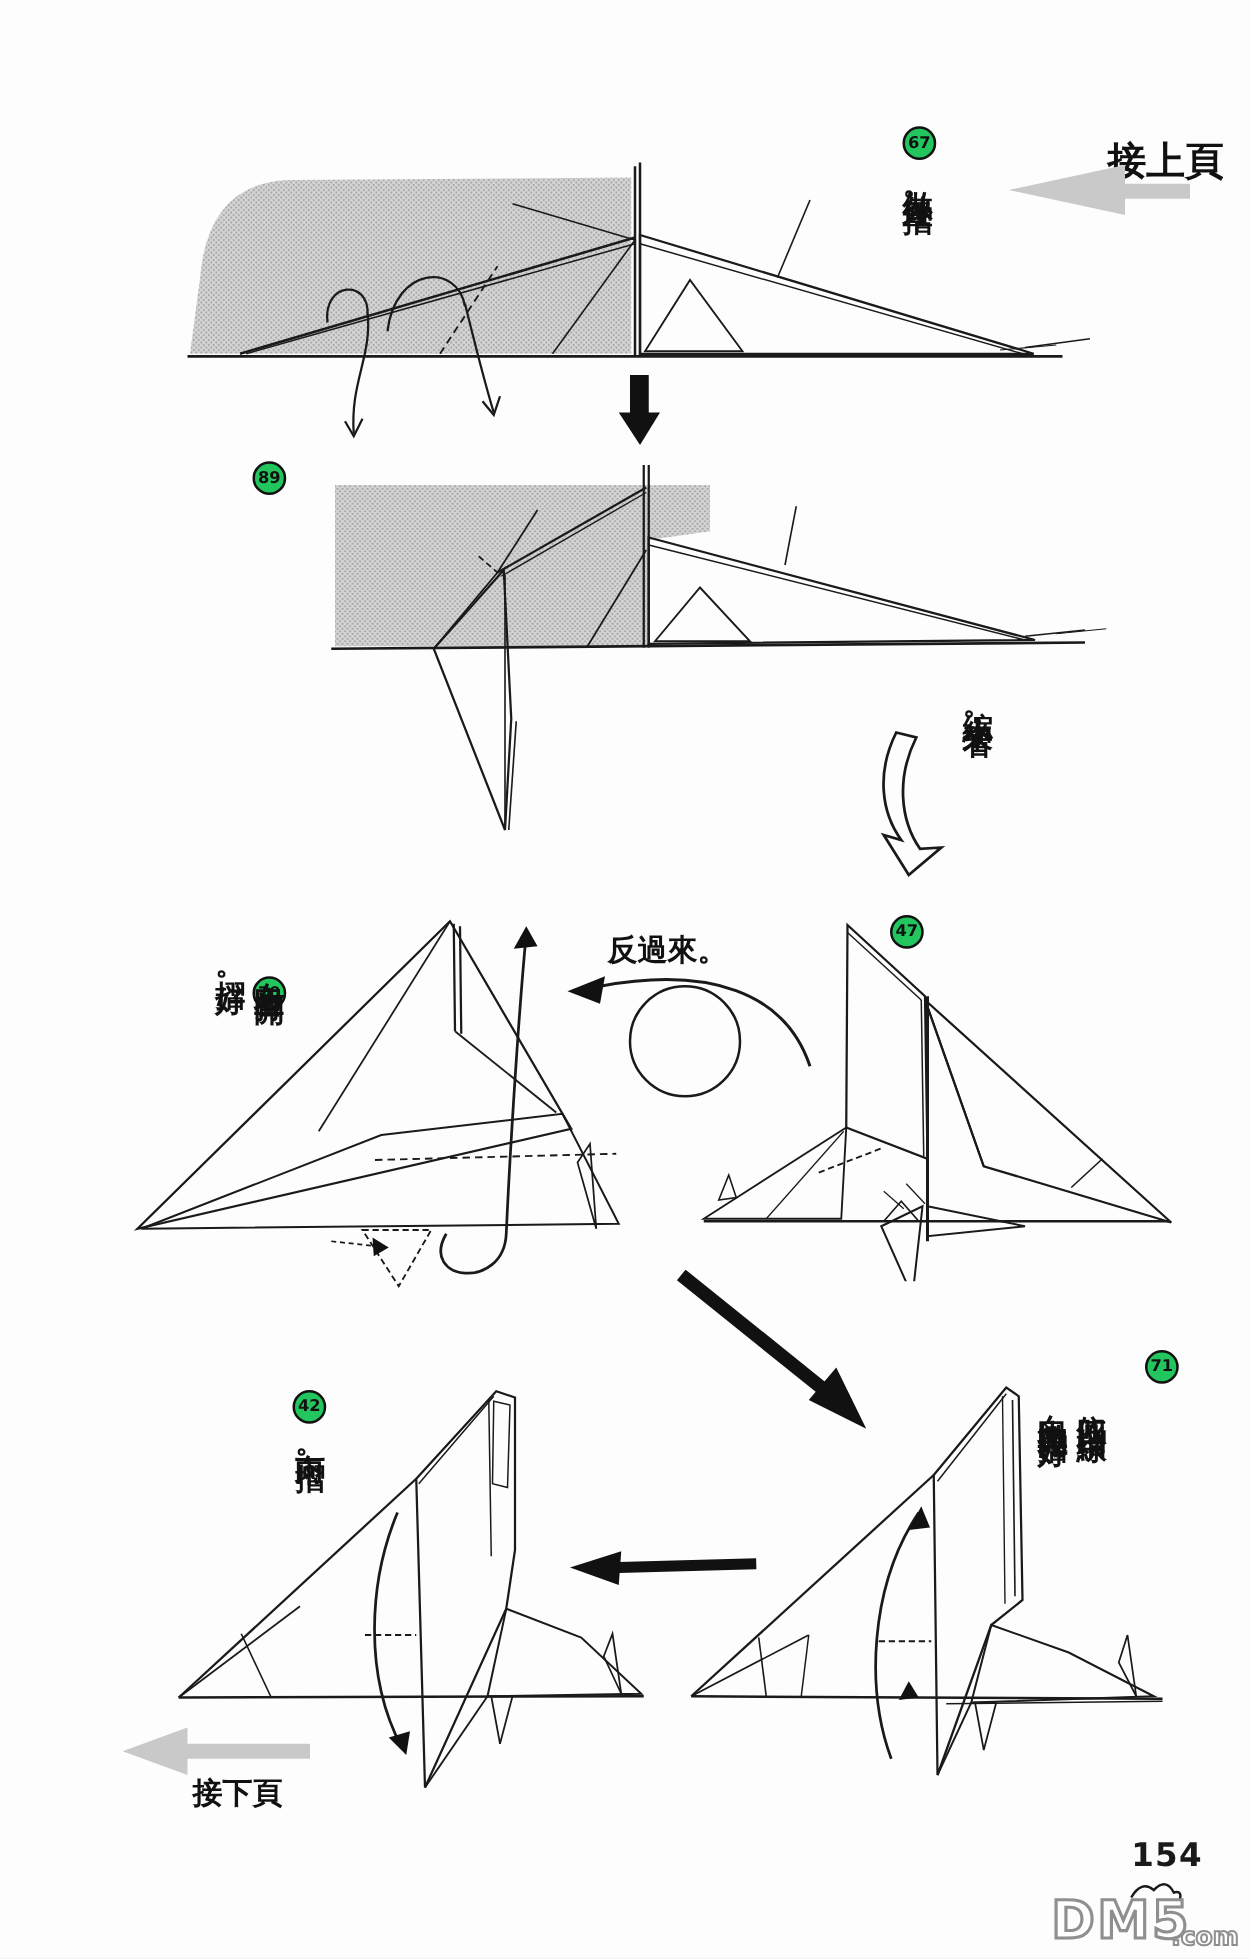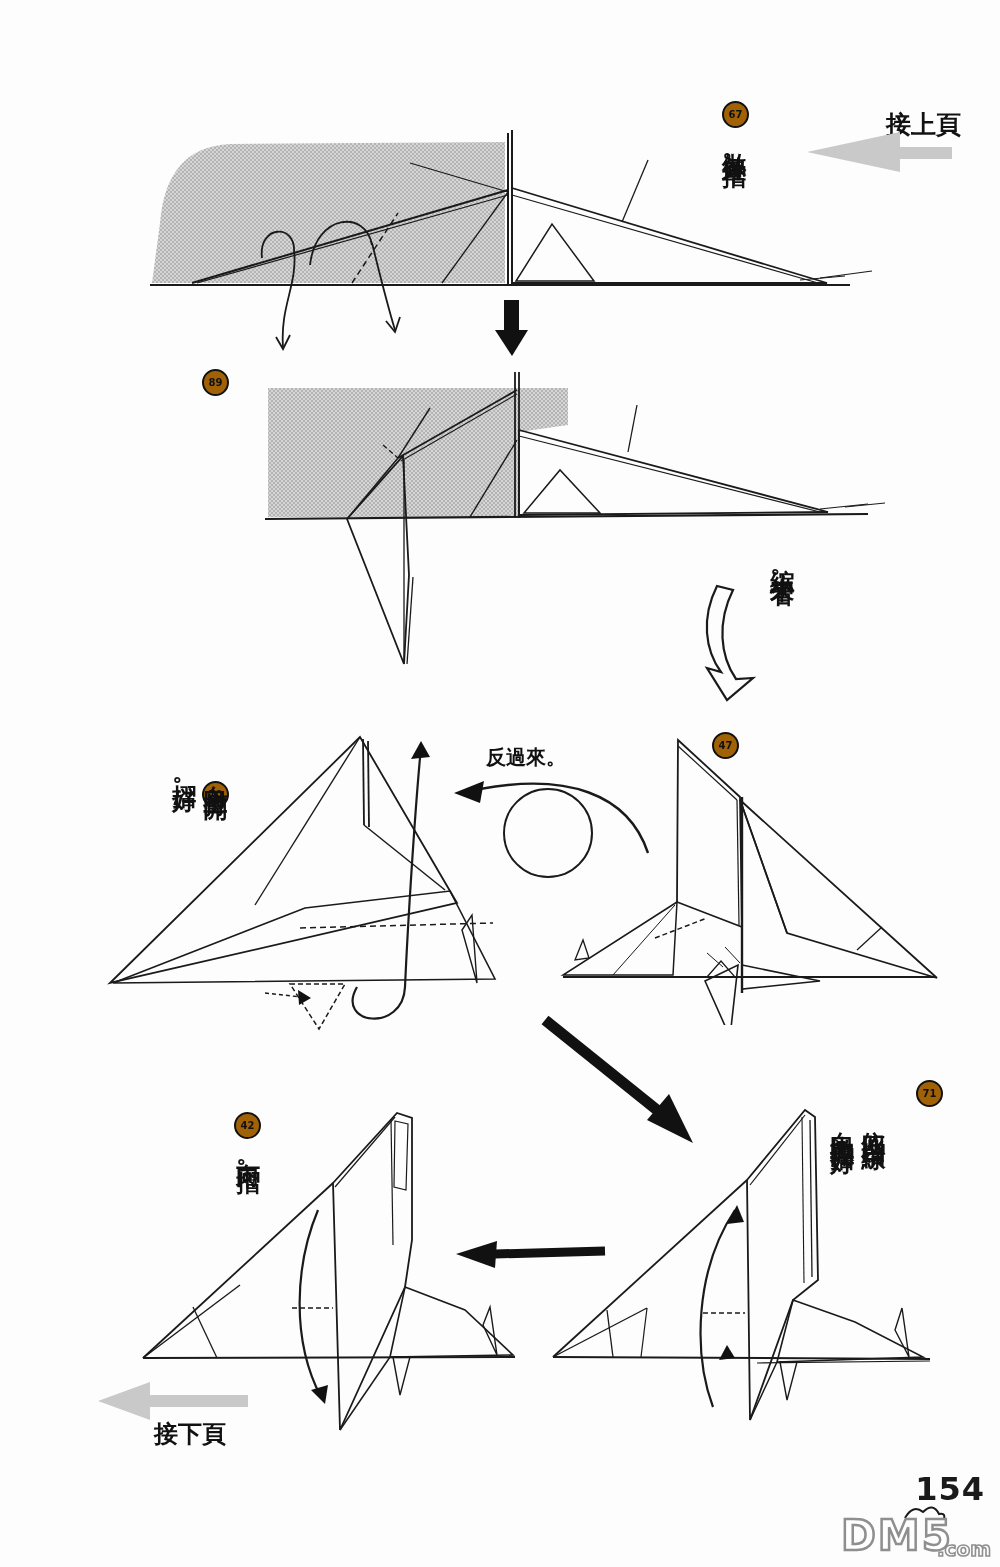--- a/index.html
+++ b/index.html
@@ -1,45 +1,45 @@
 <!DOCTYPE html>
 <html><head>
 <meta charset="utf-8">
 <style>
   html,body{margin:0;padding:0;background:#e8e8e8;}
   #page{position:relative;width:1000px;height:1567px;background:#fdfdfd;overflow:hidden;
         font-family:"DejaVu Sans","Liberation Sans",sans-serif;color:#111;}
   .abs{position:absolute;}
   .step-num{position:absolute;width:27px;height:27px;box-sizing:border-box;
-    border:2.5px solid #111;border-radius:50%;background:#a16207;color:#111;
-    font-weight:bold;font-size:10px;display:flex;align-items:center;justify-content:center;}
+    border:2.5px solid #111;border-radius:50%;background:#22c55e;color:#111;
+    font-weight:bold;font-size:13px;display:flex;align-items:center;justify-content:center;}
   .vtext{position:absolute;writing-mode:vertical-rl;text-orientation:upright;
     font-size:24px;font-weight:700;letter-spacing:4px;line-height:1.3;color:#111;white-space:nowrap;}
-  .htext{position:absolute;font-size:20px;font-weight:700;color:#111;white-space:nowrap;}
-  .pagenum{position:absolute;left:905px;top:1470px;width:80px;text-align:right;
-    font-size:32px;font-weight:800;color:#1a1a1a;letter-spacing:1px;}
+  .htext{position:absolute;font-size:24px;font-weight:700;color:#111;white-space:nowrap;}
+  .pagenum{position:absolute;left:905px;top:1470px;width:80px;
+    font-size:26px;font-weight:800;color:#1a1a1a;letter-spacing:1px;}
   svg{display:block;}
   .ln{stroke:#1a1a1a;fill:none;}
 </style>
 </head>
 <body>
 
 <div id="page">
 
   <svg width="0" height="0" style="position:absolute" aria-hidden="true">
     <defs>
       <pattern id="tone" width="4" height="4" patternUnits="userSpaceOnUse">
         <rect width="4" height="4" fill="#d6d6d6"></rect>
         <circle cx="1" cy="1" r="0.9" fill="#a4a4a4"></circle>
         <circle cx="3" cy="3" r="0.9" fill="#a4a4a4"></circle>
       </pattern>
     </defs>
   </svg>
 
-  <div class="htext" style="left:886px;top:108px;font-size:25px;">接上頁</div>
+  <div class="htext" style="left:886px;top:108px;font-size:31px;">接上頁</div>
   <svg class="abs" style="left:800px;top:128px;" width="160" height="50">
     <polygon points="7,24 100,4 100,19 152,19 152,31 100,31 100,44" fill="#c9c9c9"></polygon>
   </svg>
 
   <div class="step-num" style="left:722px;top:101px;">67</div>
   <div class="vtext" style="left:718px;top:134px;">做外罩摺。</div>
 
   <svg class="abs" style="left:100px;top:125px;" width="780" height="250" viewBox="0 0 780 250">
     <path d="M52,158 L60,98 Q66,22 130,19 L405,17 L405,158 Z" fill="url(#tone)"></path>
     <polygon points="412,63 727,158 412,158" fill="url(#tone)" class="ln" stroke-width="1.8"></polygon>

